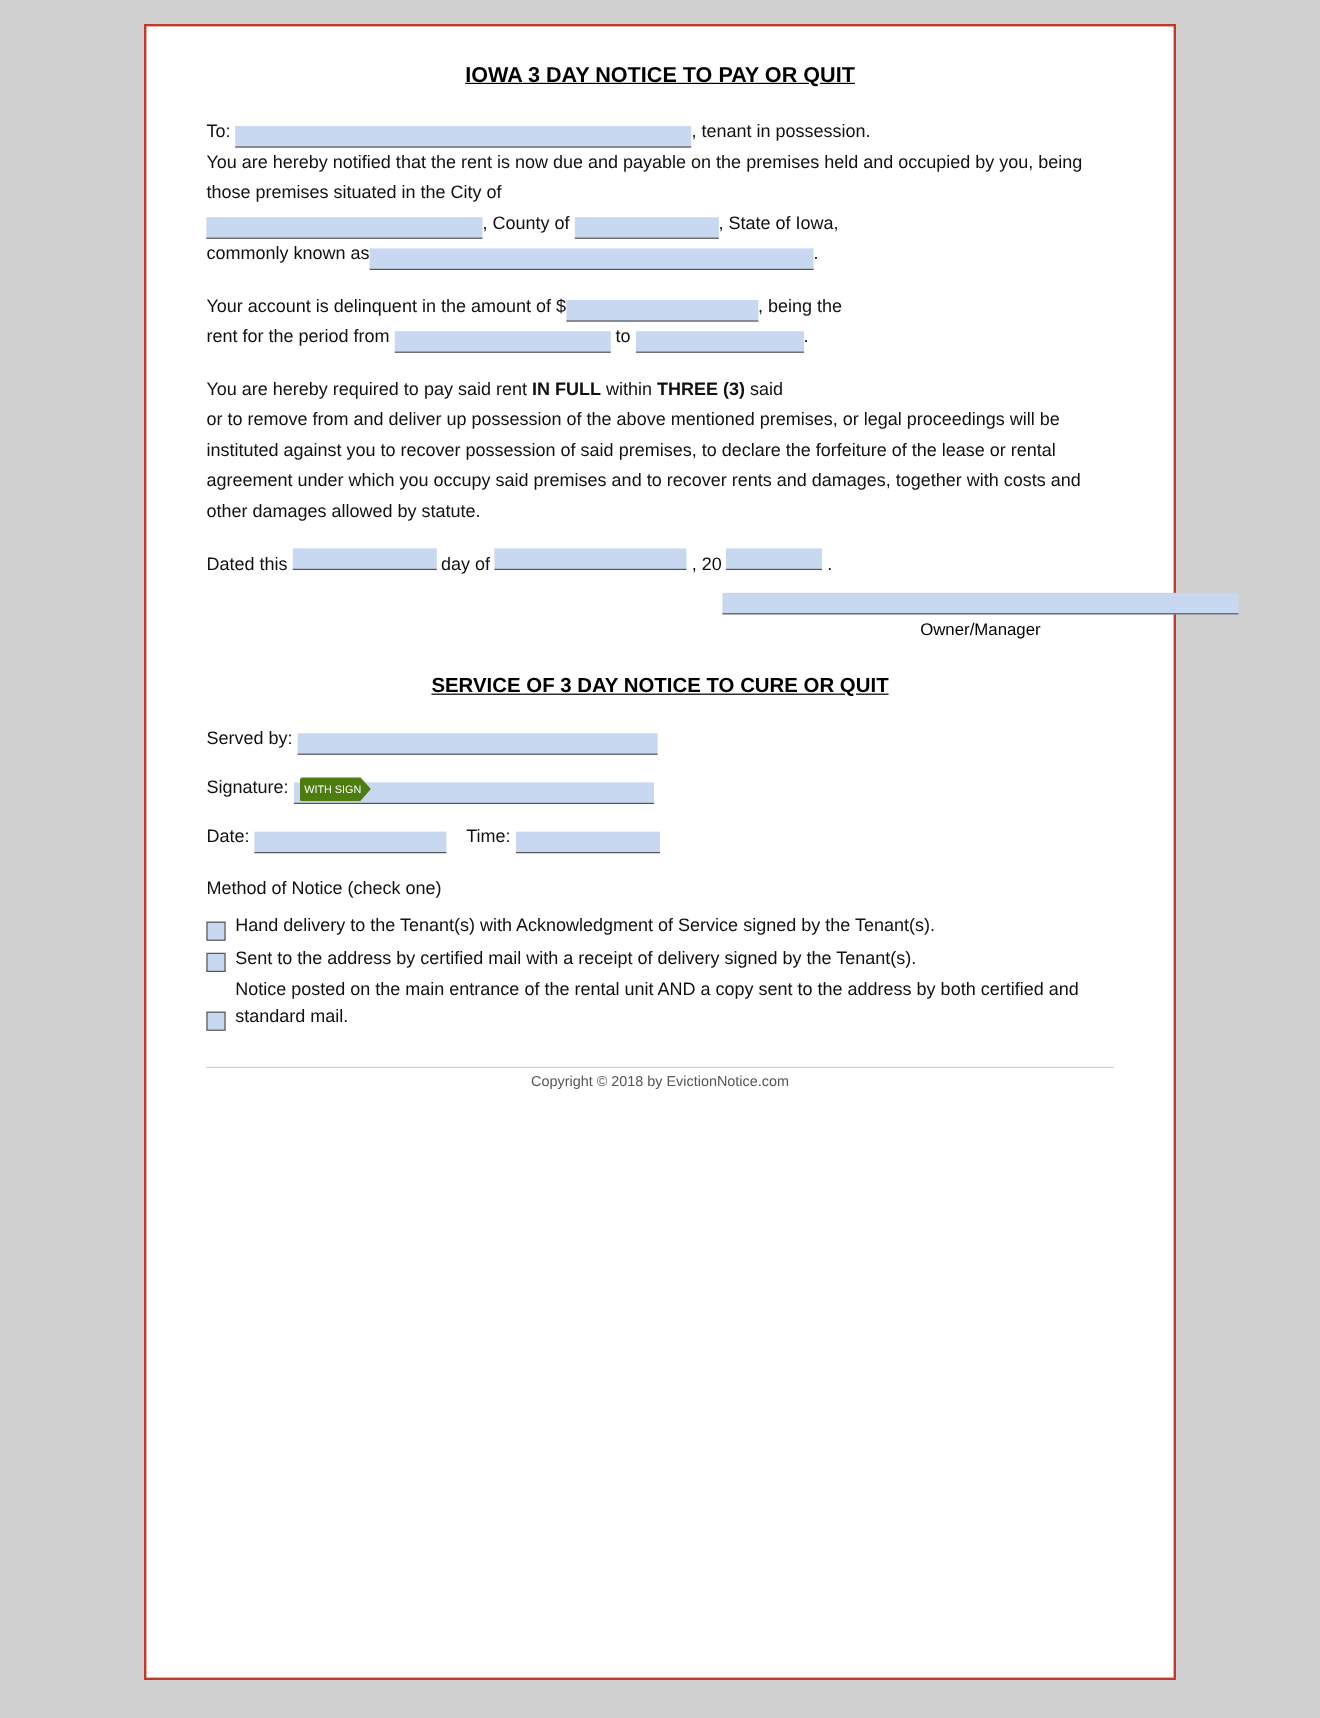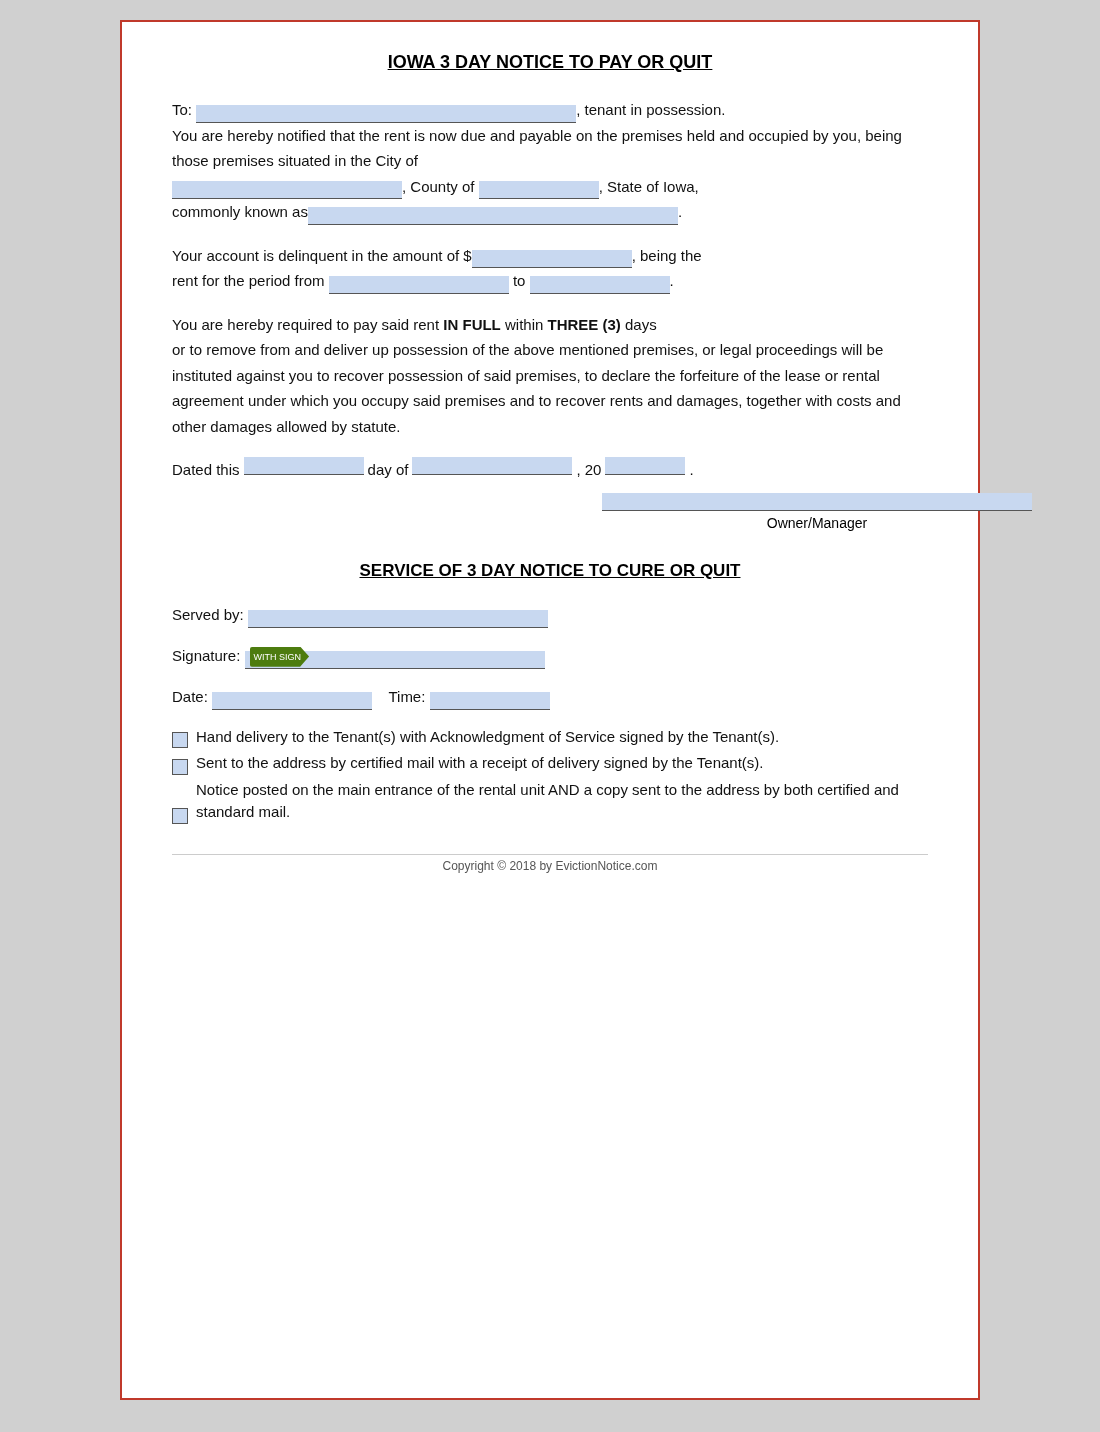--- a/index.html
+++ b/index.html
@@ -237,21 +237,21 @@
     <span class="inline-field field-from"></span>
     <span>to</span>
     <span class="inline-field field-to"></span><span>.</span>
   </div>
 
   <div class="section">
     <span>You are hereby required to pay said rent</span>
     <strong>IN FULL</strong>
     <span>within</span>
     <strong>THREE (3)</strong>
-    <span>days</span>
+    <span>said</span>
     <br>
     <span>or to remove from and deliver up possession of the above mentioned premises, or legal proceedings will be instituted against you to recover possession of said premises, to declare the forfeiture of the lease or rental agreement under which you occupy said premises and to recover rents and damages, together with costs and other damages allowed by statute.</span>
   </div>
 
   <div class="section dated-line">
     <span>Dated this</span>
     <span class="inline-field field-day"></span>
     <span>day of</span>
     <span class="inline-field field-month"></span>
     <span>, 20</span>
@@ -282,20 +282,21 @@
 
   <div class="service-section">
     <span>Date:</span>
     <span class="inline-field field-date"></span>
     &nbsp;&nbsp;
     <span>Time:</span>
     <span class="inline-field field-time"></span>
   </div>
 
   <div class="method-section">
+    <div class="method-title">Method of Notice (check one)</div>
 
     <div class="checkbox-item">
       <span class="checkbox"></span>
       <span>Hand delivery to the Tenant(s) with Acknowledgment of Service signed by the Tenant(s).</span>
     </div>
 
     <div class="checkbox-item">
       <span class="checkbox"></span>
       <span>Sent to the address by certified mail with a receipt of delivery signed by the Tenant(s).</span>
     </div>

